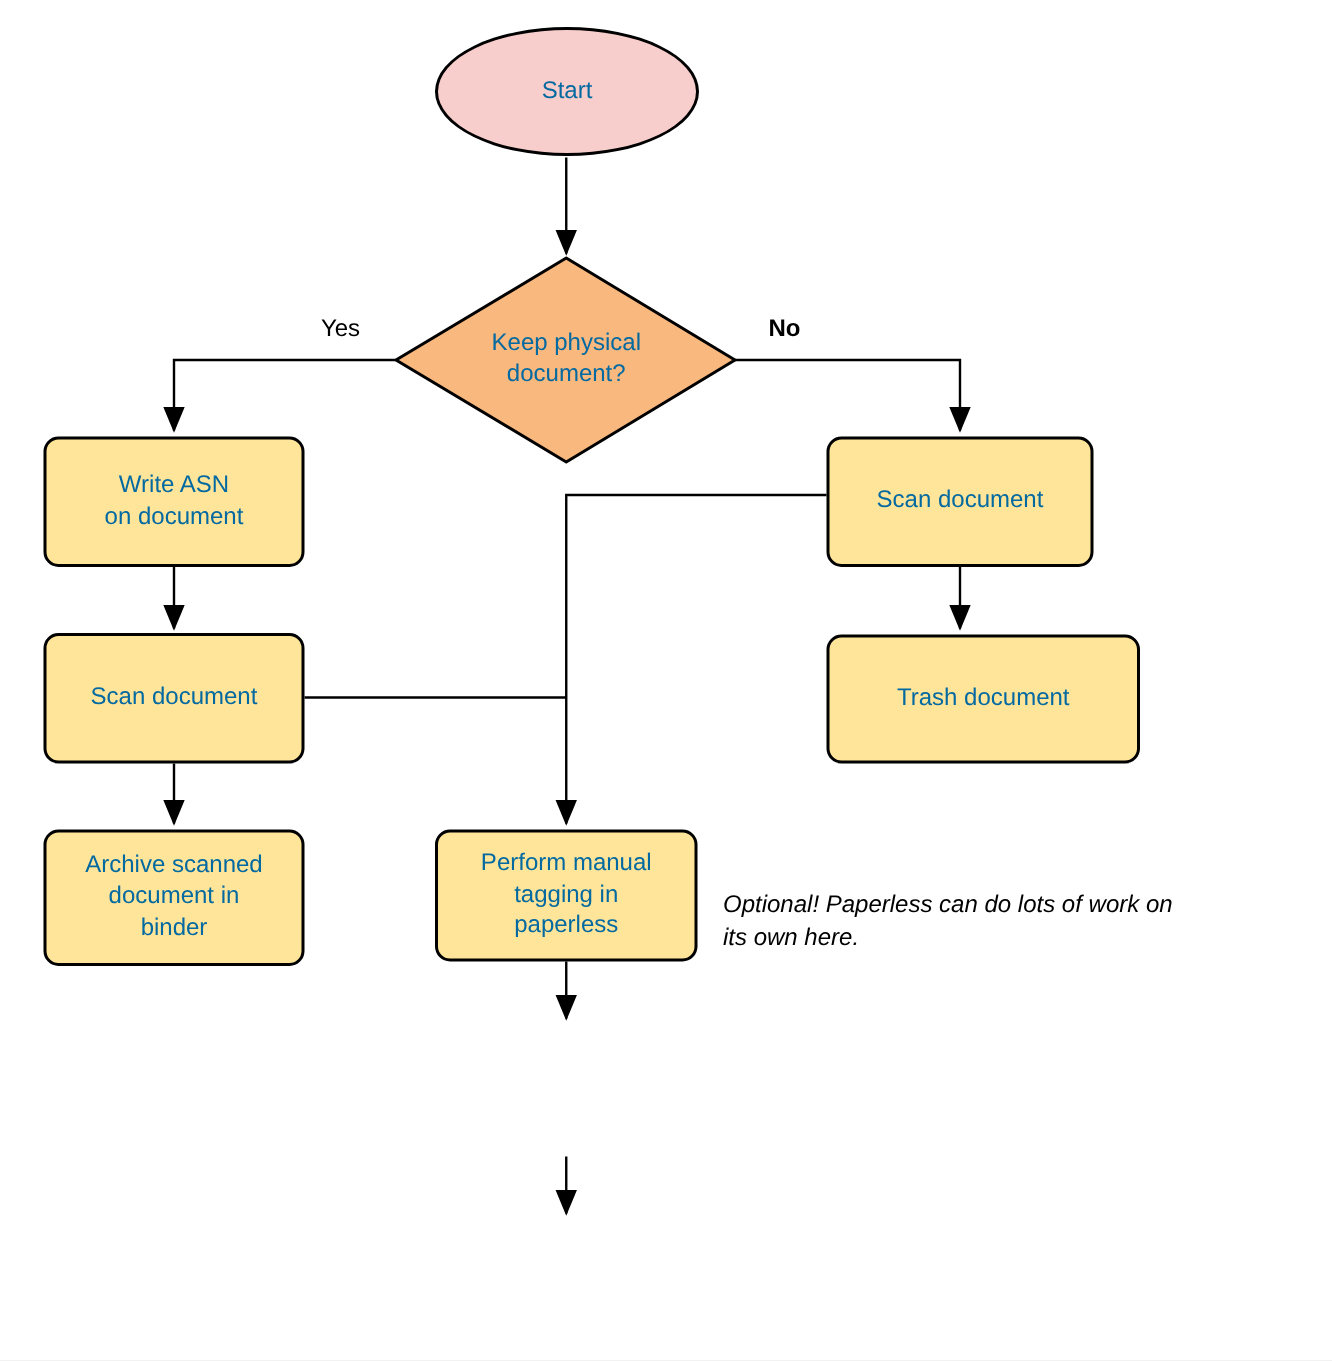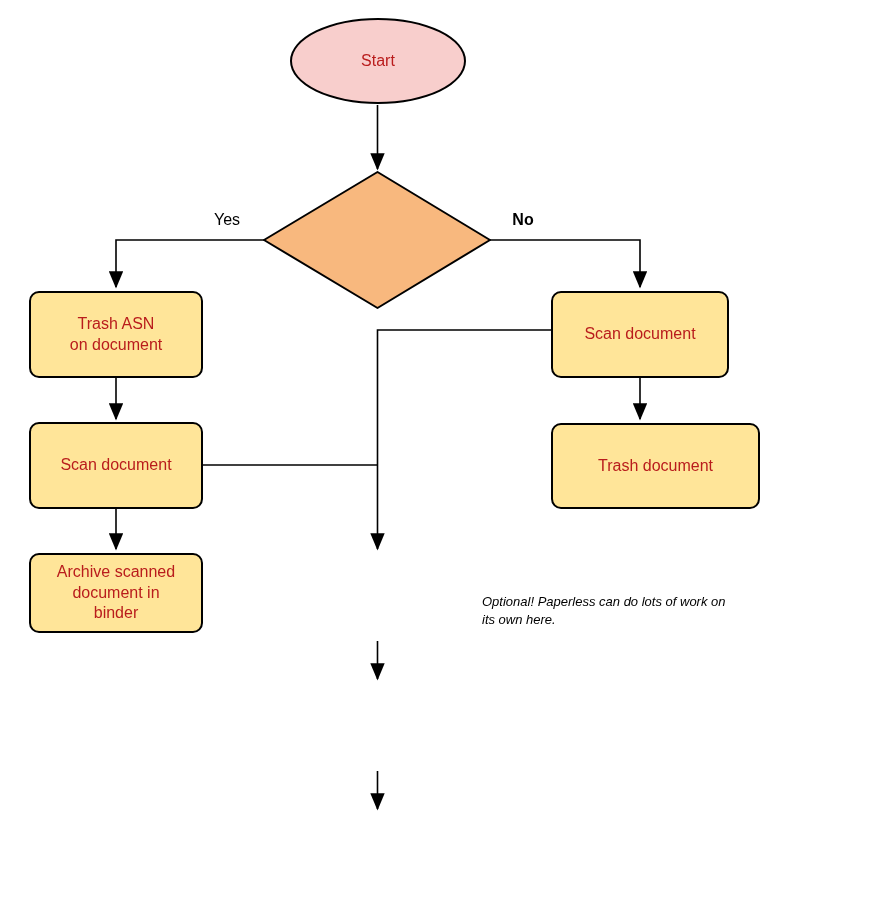--- a/index.html
+++ b/index.html
@@ -23,21 +23,21 @@
     stroke-width: 1.6;
   }
   .node {
     position: absolute;
     display: flex;
     align-items: center;
     justify-content: center;
     text-align: center;
     font-size: 16px;
     line-height: 1.3;
-    color: #b91c1c;
+    color: #0369a1;
     box-sizing: border-box;
   }
   .node .label { white-space: pre-line; }
   .process {
     border: 2px solid #000000;
     border-radius: 10px;
   }
   .terminator {
     border: 2px solid #000000;
     border-radius: 50%;
@@ -50,21 +50,21 @@
     position: absolute;
     font-size: 16px;
     color: #000000;
     text-align: center;
   }
   .annotation {
     position: absolute;
     left: 482px;
     top: 593px;
     width: 400px;
-    font-size: 13px;
+    font-size: 16px;
     font-style: italic;
     line-height: 1.35;
     color: #000000;
     white-space: pre-line;
   }
 </style>
 </head>
 <body>
 
 <div class="canvas">
@@ -87,44 +87,53 @@
     <path class="edge" d="M 551 330 H 377.5 V 549" marker-end="url(#arrow)"></path>
     <path class="edge" d="M 203 465 H 377.5"></path>
     <path class="edge" d="M 377.5 641 V 679" marker-end="url(#arrow)"></path>
     <path class="edge" d="M 377.5 771 V 809" marker-end="url(#arrow)"></path>
   </svg>
 
   <div class="node terminator" style="left: 290px; top: 18px; width: 176px; height: 86px; background-color: rgb(248, 206, 204);">
     <span class="label">Start</span>
   </div>
 
+  <div class="node decision-text" style="left:277px;top:205px;width:201px;height:70px;">
+    <span class="label">Keep physical
+document?</span>
+  </div>
 
   <div class="node process" style="left: 29px; top: 291px; width: 174px; height: 87px; background-color: rgb(255, 229, 153);">
-    <span class="label">Trash ASN
+    <span class="label">Write ASN
 on document</span>
   </div>
 
   <div class="node process" style="left: 29px; top: 422px; width: 174px; height: 87px; background-color: rgb(255, 229, 153);">
     <span class="label">Scan document</span>
   </div>
 
-  <div class="node process" style="left: 29px; top: 553px; width: 174px; height: 80px; background-color: rgb(255, 229, 153);">
+  <div class="node process" style="left: 29px; top: 553px; width: 174px; height: 91px; background-color: rgb(255, 229, 153);">
     <span class="label">Archive scanned
 document in
 binder</span>
   </div>
 
   <div class="node process" style="left: 551px; top: 291px; width: 178px; height: 87px; background-color: rgb(255, 229, 153);">
     <span class="label">Scan document</span>
   </div>
 
   <div class="node process" style="left: 551px; top: 423px; width: 209px; height: 86px; background-color: rgb(255, 229, 153);">
     <span class="label">Trash document</span>
   </div>
 
+  <div class="node process" style="left: 290px; top: 553px; width: 175px; height: 88px; background-color: rgb(255, 229, 153);">
+    <span class="label">Perform manual
+tagging in
+paperless</span>
+  </div>
 
 
 
   <div class="edge-label" style="left:205px;top:211px;width:44px;">Yes</div>
   <div class="edge-label" style="left:503px;top:211px;width:40px;font-weight:bold;">No</div>
 
   <div class="annotation">Optional! Paperless can do lots of work on
 its own here.</div>
 
 </div>

